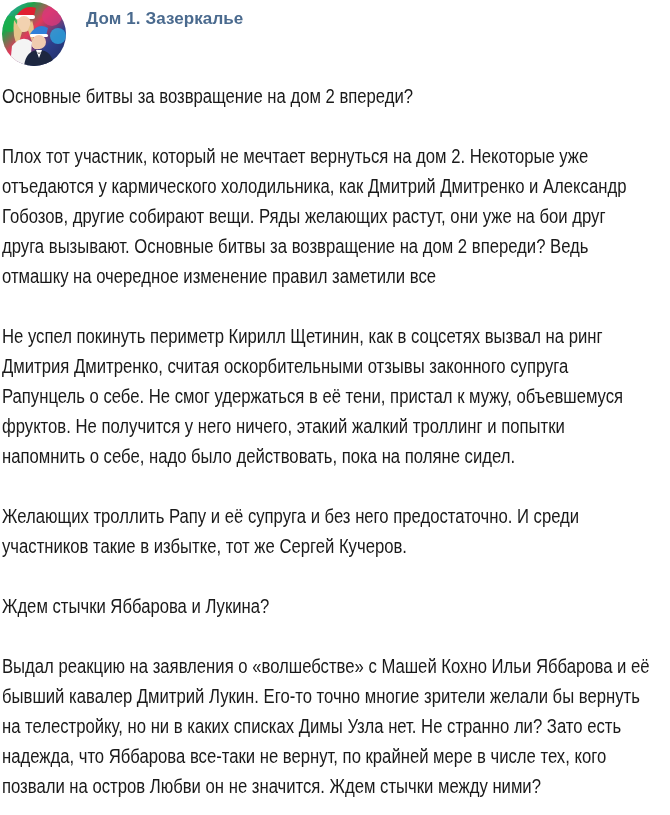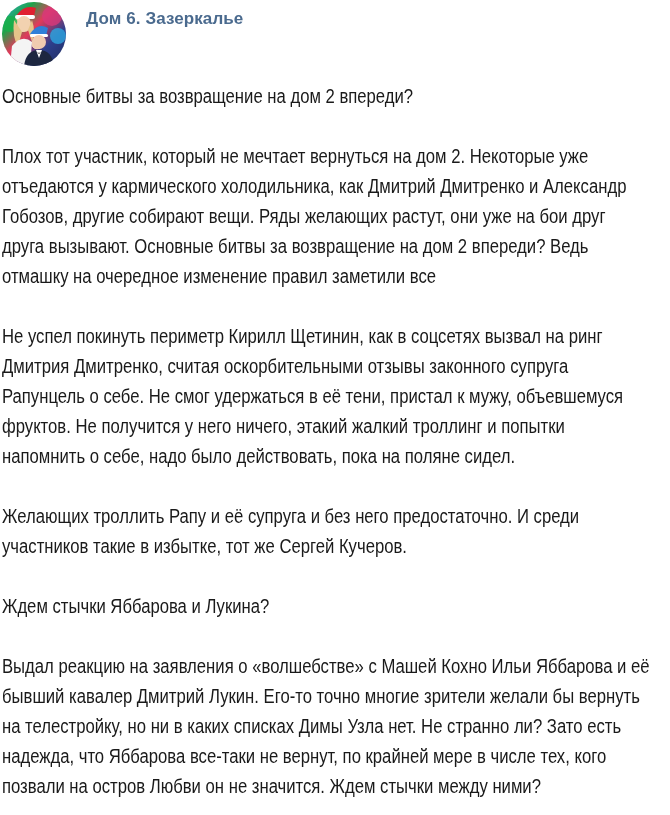--- a/index.html
+++ b/index.html
@@ -91,21 +91,21 @@
         <path d="M28 32 Q36 20 46 26 L44 34 Z" fill="#2f7fd8"></path>
         <rect x="28" y="32" width="18" height="3" rx="1.5" fill="#ffffff"></rect>
 
         <ellipse cx="37" cy="40" rx="7" ry="7" fill="#f0cbb0"></ellipse>
 
         <path d="M22 64 Q24 48 37 48 Q50 48 52 64 Z" fill="#1d2740"></path>
         <path d="M34 48 L37 56 L40 48 Z" fill="#ffffff"></path>
         <path d="M35 50 L37 52 L39 50 L37 51 Z" fill="#111"></path>
       </svg>
     </div>
-    <div class="group-name">Дом 6. Зазеркалье</div>
+    <div class="group-name">Дом 1. Зазеркалье</div>
   </div>
 
   <div class="post">
     <p>
       <span class="line">Основные битвы за возвращение на дом 2 впереди?</span>
     </p>
     <p>
       <span class="line">Плох тот участник, который не мечтает вернуться на дом 2. Некоторые уже</span>
       <span class="line">отъедаются у кармического холодильника, как Дмитрий Дмитренко и Александр</span>
       <span class="line">Гобозов, другие собирают вещи. Ряды желающих растут, они уже на бои друг</span>

